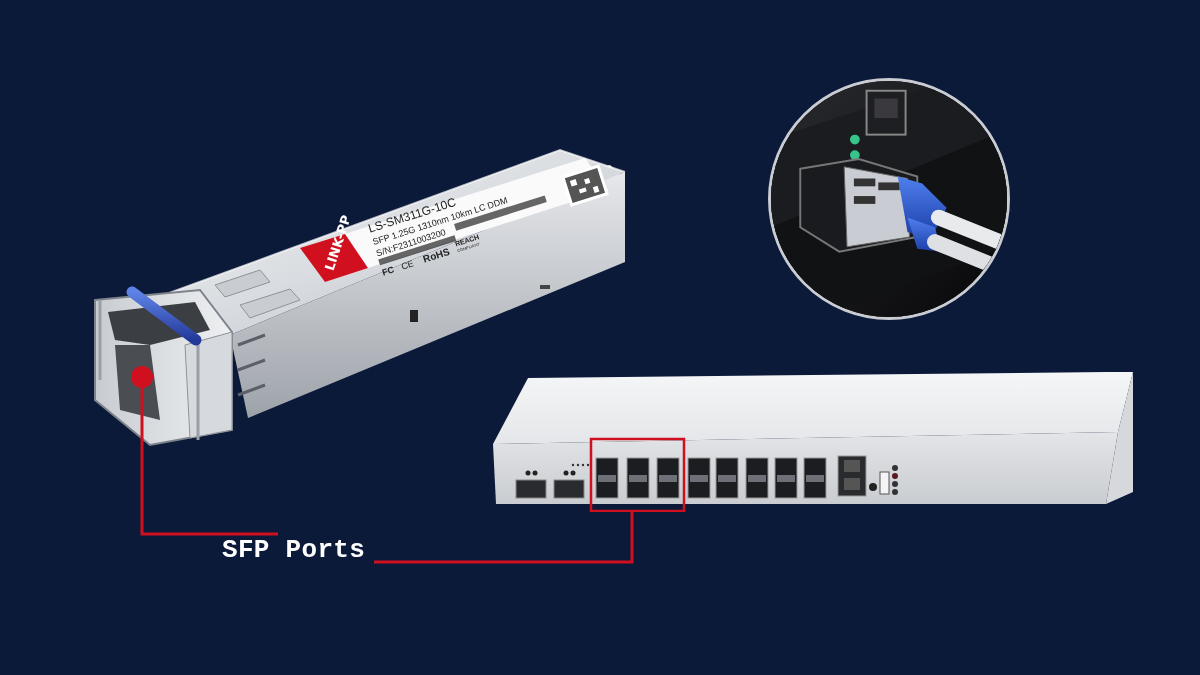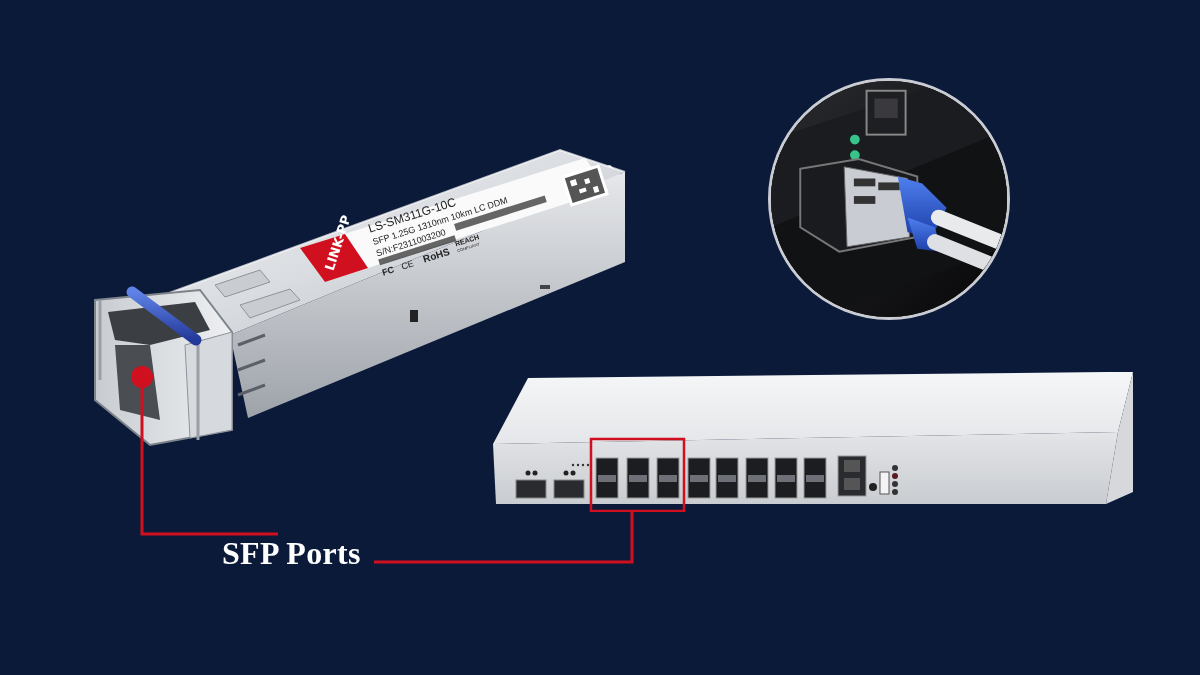--- a/index.html
+++ b/index.html
@@ -5,21 +5,21 @@
   html,body{margin:0;padding:0;}
   body{width:1200px;height:675px;background:#0c1a3a;overflow:hidden;position:relative;font-family:"DejaVu Sans",sans-serif;}
   .abs{position:absolute;}
   
   #sfp{left:0;top:0;width:700px;height:460px;}
   
   #circle{left:768px;top:78px;width:242px;height:242px;border-radius:50%;border:3px solid #c9ccd2;overflow:hidden;background:#0d0d0f;box-sizing:border-box;}
   
   #switch{left:488px;top:372px;width:645px;height:140px;}
   
-  #label{left:222px;top:535px;color:#ffffff;font-family:Liberation Serif, serif;font-weight:bold;font-size:32px;letter-spacing:0.3px;}
+  #label{left:222px;top:535px;color:#ffffff;font-family:Liberation Mono, monospace;font-weight:bold;font-size:26px;letter-spacing:0.3px;}
 </style>
 </head>
 <body>
 
 <svg id="sfp" class="abs" viewBox="0 0 700 460" width="700" height="460">
   <defs>
     <linearGradient id="metalTop" x1="0" y1="0" x2="1" y2="1">
       <stop offset="0" stop-color="#f4f5f7"></stop>
       <stop offset="0.5" stop-color="#d9dce0"></stop>
       <stop offset="1" stop-color="#b8bcc2"></stop>

